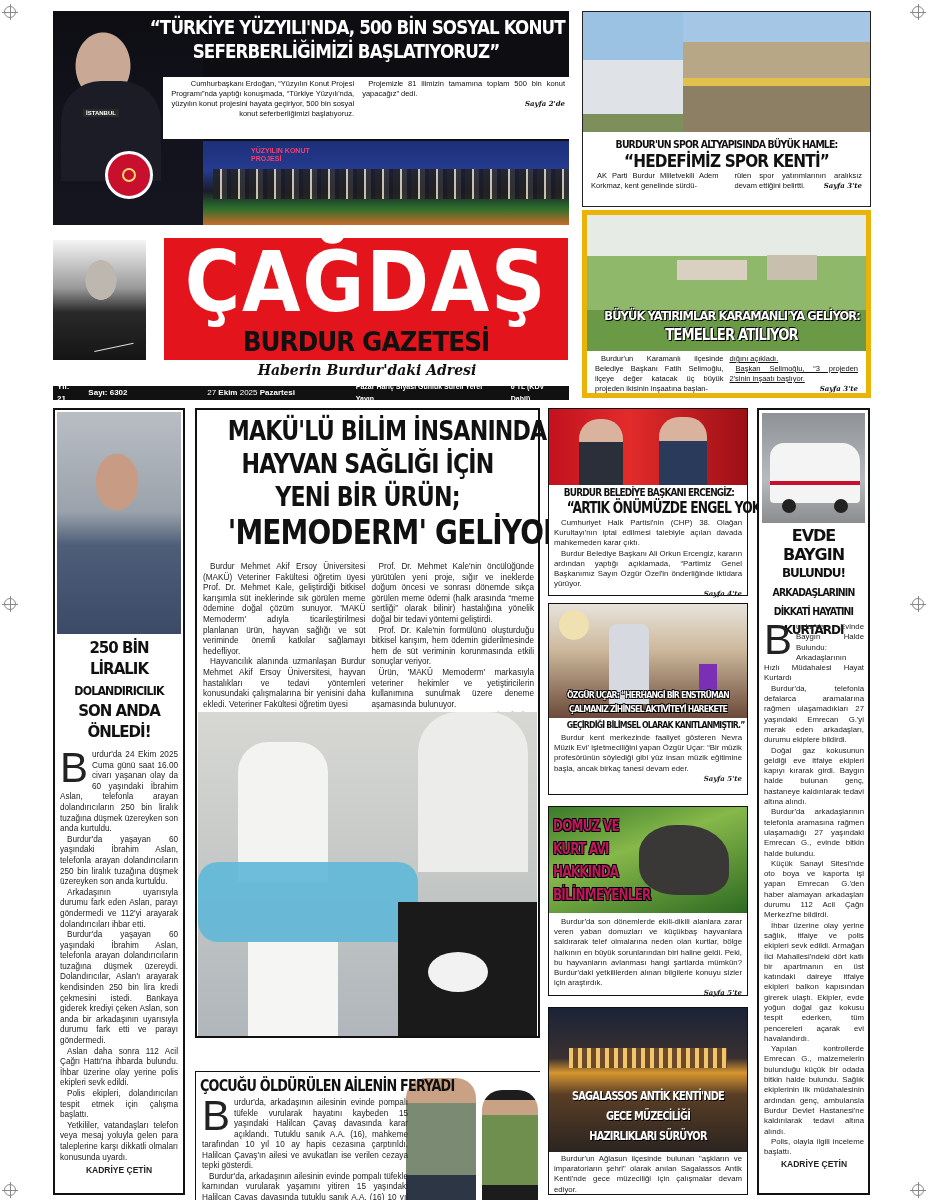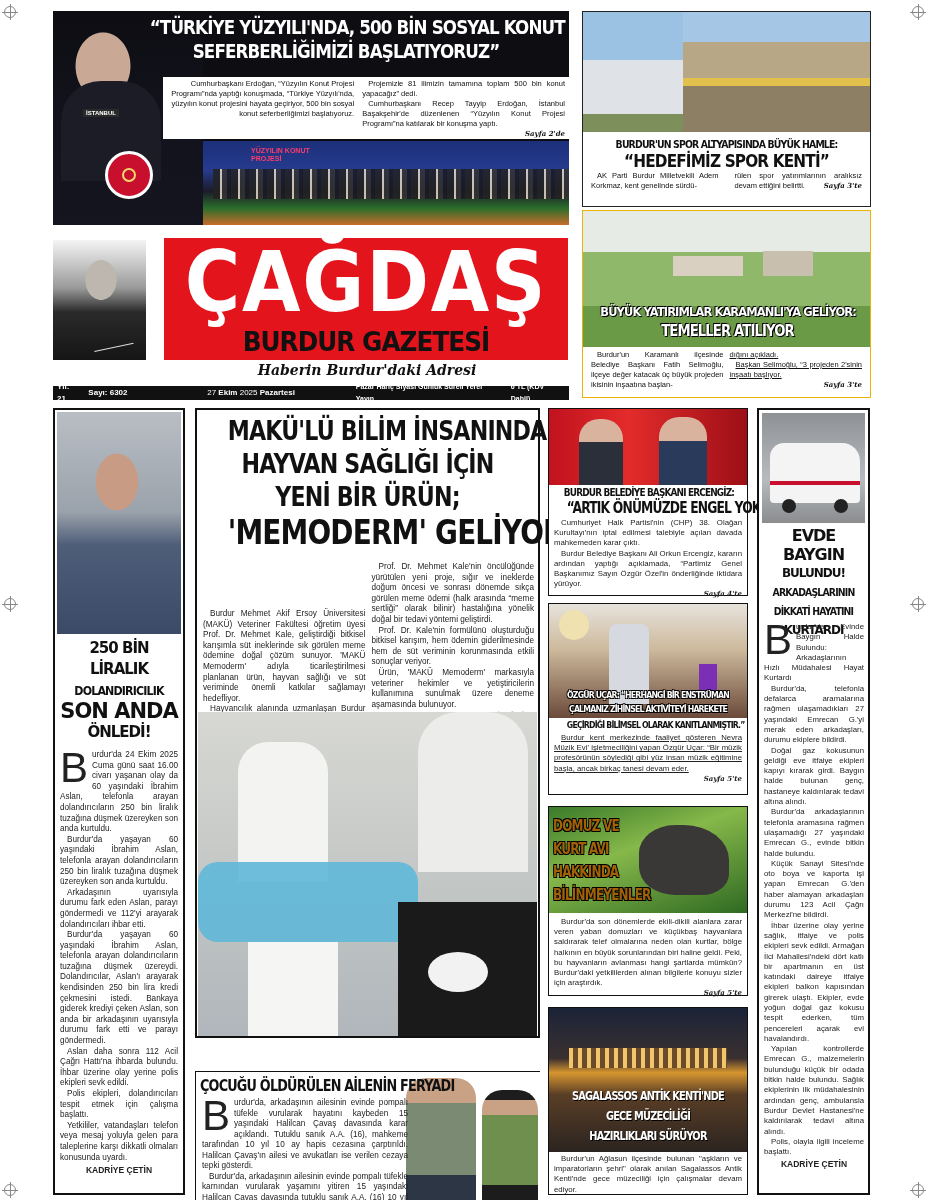--- a/index.html
+++ b/index.html
@@ -48,40 +48,39 @@
 
   <div style="position:absolute;left:70px;top:4px;width:446px;text-align:center;color:#fff;">
     <div class="head-cond" style="font-size:19px;line-height:24px;transform:scaleX(0.88);white-space:nowrap;">“TÜRKİYE YÜZYILI'NDA, 500 BİN SOSYAL KONUT</div>
     <div class="head-cond" style="font-size:19px;line-height:24px;transform:scaleX(0.88);white-space:nowrap;">SEFERBERLİĞİMİZİ BAŞLATIYORUZ”</div>
   </div>
 
   <div style="position:absolute;left:110px;top:66px;width:406px;height:62px;background:#fff;display:flex;gap:8px;padding:2px 4px;font-size:7.5px;line-height:10px;">
     <div style="width:48%;text-align:right;">Cumhurbaşkanı Erdoğan, “Yüzyılın Konut Projesi Programı”nda yaptığı konuşmada, “Türkiye Yüzyılı'nda, yüzyılın konut projesini hayata geçiriyor, 500 bin sosyal konut seferberliğimizi başlatıyoruz.</div>
     <div style="width:52%;text-align:justify;">
       <p style="text-indent:6px">Projemizle 81 ilimizin tamamına toplam 500 bin konut yapacağız” dedi.</p>
-      <p style="text-indent:6px">Cumhurbaşkanı Recep Tayyip Erdoğan, İstanbul Başakşehir'de düzenlenen “Yüzyılın Konut Projesi Programı”na katılarak bir konuşma yaptı.</p>
       <span class="sayfa">Sayfa 2'de</span>
     </div>
   </div>
 </div>
 
 <div class="abs" style="left:582px;top:11px;width:289px;height:196px;border:1px solid #222;">
   <div style="display:flex;height:120px;">
     <div style="width:100px;background:linear-gradient(180deg,#9cc2e3 0 40%,#dfe3e8 40% 85%,#7d8f5a 85%);"></div>
     <div style="flex:1;background:linear-gradient(180deg,#a5c6e4 0 25%,#b7a786 25% 55%,#e1c14c 55% 62%,#8c7f64 62%);"></div>
   </div>
   <div class="head-cond" style="text-align:center;font-size:11px;margin-top:6px;white-space:nowrap;transform:scaleX(0.85);">BURDUR'UN SPOR ALTYAPISINDA BÜYÜK HAMLE:</div>
   <div class="head-cond" style="text-align:center;font-size:18px;line-height:20px;transform:scaleX(0.85);">“HEDEFİMİZ SPOR KENTİ”</div>
   <div style="display:flex;gap:16px;font-size:7.5px;line-height:10px;padding:0 8px;text-align:justify;">
     <div style="width:50%;text-indent:6px;">AK Parti Burdur Milletvekili Adem Korkmaz, kent genelinde sürdü-</div>
     <div style="width:50%;"><span>rülen spor yatırımlarının aralıksız devam ettiğini belirtti.</span> <span class="sayfa">Sayfa 3'te</span></div>
   </div>
 </div>
 
-<div class="abs" style="left:582px;top:210px;width:289px;height:188px;border:1px solid #eab308;">
+<div class="abs" style="left:582px;top:210px;width:289px;height:188px;border:5px solid #eab308;">
   <div style="position:relative;height:136px;background:linear-gradient(180deg,#e6ebe6 0 30%,#90b86a 30% 70%,#6b9a47 70%);">
     <div style="position:absolute;left:90px;top:45px;width:70px;height:20px;background:#d9d0c2;"></div>
     <div style="position:absolute;left:180px;top:40px;width:50px;height:25px;background:#c9bfae;"></div>
     <div style="position:absolute;left:0;top:92px;width:289px;text-align:center;color:#fff;">
       <div class="head-cond" style="font-size:13px;line-height:18px;white-space:nowrap;transform:scaleX(0.88);text-shadow:0 0 2px #000,1px 1px 0 #000,-1px -1px 0 #000;">BÜYÜK YATIRIMLAR KARAMANLI'YA GELİYOR:</div>
       <div class="head-cond" style="font-size:15px;line-height:20px;transform:scaleX(0.88);text-shadow:0 0 2px #000,1px 1px 0 #000,-1px -1px 0 #000;">TEMELLER ATILIYOR</div>
     </div>
   </div>
   <div style="display:flex;gap:6px;font-size:7.5px;line-height:10px;padding:3px 8px;text-align:justify;">
     <div style="width:50%;text-indent:6px;">Burdur'un Karamanlı ilçesinde Belediye Başkanı Fatih Selimoğlu, ilçeye değer katacak üç büyük projeden ikisinin inşaatına başlan-</div>
@@ -113,21 +112,21 @@
   <span style="font-size:7px;margin-right:10px;">Pazar Hariç Siyasi Günlük Süreli Yerel Yayın</span>
   <span style="font-size:7px;">6 TL (KDV Dahil)</span>
 </div>
 
 <div class="box" style="left:53px;top:408px;width:132px;height:787px;">
   <div class="photo" style="left:2px;top:2px;width:124px;height:222px;background:radial-gradient(ellipse 30px 40px at 60px 70px,#c89b85 0 70%,transparent 72%),linear-gradient(180deg,#b9bec4 0%,#9aa2ab 45%,#4e5d78 60%,#3b4a66 100%);"></div>
   <div style="position:absolute;left:4px;top:228px;width:120px;text-align:center;">
     <div class="head-cond" style="font-size:15px;line-height:21px;">250 BİN</div>
     <div class="head-cond" style="font-size:15px;line-height:21px;">LİRALIK</div>
     <div class="head-cond" style="font-size:13px;line-height:21px;transform:scaleX(0.85);">DOLANDIRICILIK</div>
-    <div class="head-cond" style="font-size:21px;line-height:21px;">SON ANDA</div>
+    <div class="head-cond" style="font-size:15px;line-height:21px;">SON ANDA</div>
     <div class="head-cond" style="font-size:15px;line-height:21px;">ÖNLEDİ!</div>
   </div>
   <div class="body-text" style="position:absolute;left:5px;top:340px;width:118px;">
     <div><span class="dropcap">B</span><span>urdur'da 24 Ekim 2025 Cuma günü saat 16.00 civarı yaşanan olay da 60 yaşındaki İbrahim Aslan, telefonla arayan dolandırıcıların 250 bin liralık tuzağına düşmek üzereyken son anda kurtuldu.</span></div>
     <p>Burdur'da yaşayan 60 yaşındaki İbrahim Aslan, telefonla arayan dolandırıcıların 250 bin liralık tuzağına düşmek üzereyken son anda kurtuldu.</p>
     <p>Arkadaşının uyarısıyla durumu fark eden Aslan, parayı göndermedi ve 112'yi arayarak dolandırıcıları ihbar etti.</p>
     <p>Burdur'da yaşayan 60 yaşındaki İbrahim Aslan, telefonla arayan dolandırıcıların tuzağına düşmek üzereydi. Dolandırıcılar, Aslan'ı arayarak kendisinden 250 bin lira kredi çekmesini istedi. Bankaya giderek krediyi çeken Aslan, son anda bir arkadaşının uyarısıyla durumu fark etti ve parayı göndermedi.</p>
     <p>Aslan daha sonra 112 Acil Çağrı Hattı'na ihbarda bulundu. İhbar üzerine olay yerine polis ekipleri sevk edildi.</p>
     <p>Polis ekipleri, dolandırıcıları tespit etmek için çalışma başlattı.</p>
     <p>Yetkililer, vatandaşları telefon veya mesaj yoluyla gelen para taleplerine karşı dikkatli olmaları konusunda uyardı.</p>
@@ -136,21 +135,21 @@
 </div>
 
 <div class="box" style="left:195px;top:408px;width:345px;height:630px;">
   <div style="text-align:center;margin-top:4px;">
     <div class="head-cond" style="font-size:27px;line-height:33px;transform:scaleX(0.82);white-space:nowrap;">MAKÜ'LÜ BİLİM İNSANINDAN</div>
     <div class="head-cond" style="font-size:27px;line-height:33px;transform:scaleX(0.82);white-space:nowrap;">HAYVAN SAĞLIĞI İÇİN</div>
     <div class="head-cond" style="font-size:27px;line-height:33px;transform:scaleX(0.82);white-space:nowrap;">YENİ BİR ÜRÜN;</div>
     <div class="head-cond" style="font-size:34px;line-height:38px;transform:scaleX(0.82);white-space:nowrap;">'MEMODERM' GELİYOR</div>
   </div>
   <div class="body-text" style="position:absolute;left:6px;top:152px;width:331px;display:flex;gap:6px;">
-    <div style="width:50%;margin-top:47px;">
+    <div style="width:50%;">
       <p>Burdur Mehmet Akif Ersoy Üniversitesi (MAKÜ) Veteriner Fakültesi öğretim üyesi Prof. Dr. Mehmet Kale, geliştirdiği bitkisel karışımla süt ineklerinde sık görülen meme ödemine doğal çözüm sunuyor. 'MAKÜ Memoderm' adıyla ticarileştirilmesi planlanan ürün, hayvan sağlığı ve süt veriminde önemli katkılar sağlamayı hedefliyor.</p>
       <p>Hayvancılık alanında uzmanlaşan Burdur Mehmet Akif Ersoy Üniversitesi, hayvan hastalıkları ve tedavi yöntemleri konusundaki çalışmalarına bir yenisini daha ekledi. Veteriner Fakültesi öğretim üyesi</p>
     </div>
     <div style="width:50%;">
       <p>Prof. Dr. Mehmet Kale'nin öncülüğünde yürütülen yeni proje, sığır ve ineklerde doğum öncesi ve sonrası dönemde sıkça görülen meme ödemi (halk arasında “meme sertliği” olarak bilinir) hastalığına yönelik doğal bir tedavi yöntemi geliştirdi.</p>
       <p>Prof. Dr. Kale'nin formülünü oluşturduğu bitkisel karışım, hem ödemin giderilmesinde hem de süt veriminin korunmasında etkili sonuçlar veriyor.</p>
       <p>Ürün, 'MAKÜ Memoderm' markasıyla veteriner hekimler ve yetiştiricilerin kullanımına sunulmak üzere deneme aşamasında bulunuyor.</p>
       <span class="sayfa">Sayfa 4'te</span>
     </div>
   </div>
@@ -194,31 +193,31 @@
   <div class="photo" style="left:0;top:0;width:198px;height:114px;background:linear-gradient(180deg,#e7e3dc 0%,#cdb99c 40%,#6b4a3a 100%);">
     <div style="position:absolute;left:10px;top:6px;width:30px;height:30px;background:#efe1b0;border-radius:50%;"></div>
     <div style="position:absolute;left:60px;top:20px;width:40px;height:80px;background:#d6d9df;border-radius:8px 8px 0 0;"></div>
     <div style="position:absolute;left:150px;top:60px;width:18px;height:30px;background:#7a2fb5;"></div>
   </div>
   <div style="position:absolute;left:0;top:84px;width:198px;text-align:center;color:#fff;">
     <div class="head-cond" style="font-size:9.5px;line-height:14px;white-space:nowrap;transform:scaleX(0.82);text-shadow:1px 1px 0 #000,-1px -1px 0 #000,1px -1px 0 #000,-1px 1px 0 #000;">ÖZGÜR UÇAR: “HERHANGİ BİR ENSTRÜMAN</div>
     <div class="head-cond" style="font-size:9.5px;line-height:14px;white-space:nowrap;transform:scaleX(0.82);text-shadow:1px 1px 0 #000,-1px -1px 0 #000,1px -1px 0 #000,-1px 1px 0 #000;">ÇALMANIZ ZİHİNSEL AKTİVİTEYİ HAREKETE</div>
   </div>
   <div class="head-cond" style="position:absolute;left:0;top:114px;width:198px;text-align:center;font-size:9.5px;line-height:14px;white-space:nowrap;transform:scaleX(0.82);">GEÇİRDİĞİ BİLİMSEL OLARAK KANITLANMIŞTIR.”</div>
-  <div class="body-text" style="position:absolute;left:5px;top:129px;width:188px;font-size:7.8px;line-height:10.2px;text-decoration:underline;">
+  <div class="body-text" style="position:absolute;left:5px;top:129px;width:188px;font-size:7.8px;line-height:10.2px;">
     <p>Burdur kent merkezinde faaliyet gösteren Nevra Müzik Evi' işletmeciliğini yapan Özgür Uçar: “Bir müzik profesörünün söylediği gibi yüz insan müzik eğitimine başla, ancak birkaç tanesi devam eder.</p>
     <span class="sayfa">Sayfa 5'te</span>
   </div>
 </div>
 
 <div class="box" style="left:548px;top:806px;width:200px;height:190px;border-width:1px;">
   <div class="photo" style="left:0;top:0;width:198px;height:106px;background:linear-gradient(160deg,#3a7a2a 0%,#86b84a 40%,#2f6a22 100%);">
     <div style="position:absolute;left:90px;top:18px;width:90px;height:70px;background:#3a3836;border-radius:40% 50% 30% 40%;"></div>
   </div>
-  <div style="position:absolute;left:4px;top:8px;color:#a16207;">
+  <div style="position:absolute;left:4px;top:8px;color:#be185d;">
     <div class="head-cond" style="font-size:15px;line-height:23px;transform:scaleX(0.8);transform-origin:left;text-shadow:1px 1px 0 #000,-1px -1px 0 #000,1px -1px 0 #000,-1px 1px 0 #000;">DOMUZ VE</div>
     <div class="head-cond" style="font-size:15px;line-height:23px;transform:scaleX(0.8);transform-origin:left;text-shadow:1px 1px 0 #000,-1px -1px 0 #000,1px -1px 0 #000,-1px 1px 0 #000;">KURT AVI</div>
     <div class="head-cond" style="font-size:15px;line-height:23px;transform:scaleX(0.8);transform-origin:left;text-shadow:1px 1px 0 #000,-1px -1px 0 #000,1px -1px 0 #000,-1px 1px 0 #000;">HAKKINDA</div>
     <div class="head-cond" style="font-size:15px;line-height:23px;transform:scaleX(0.8);transform-origin:left;text-shadow:1px 1px 0 #000,-1px -1px 0 #000,1px -1px 0 #000,-1px 1px 0 #000;">BİLİNMEYENLER</div>
   </div>
   <div class="body-text" style="position:absolute;left:5px;top:110px;width:188px;font-size:7.8px;line-height:10.2px;">
     <p>Burdur'da son dönemlerde ekili-dikili alanlara zarar veren yaban domuzları ve küçükbaş hayvanlara saldırarak telef olmalarına neden olan kurtlar, bölge halkının en büyük sorunlarından biri haline geldi. Peki, bu hayvanların avlanması hangi şartlarda mümkün? Burdur'daki yetkililerden alınan bilgilerle konuyu sizler için araştırdık.</p>
     <span class="sayfa">Sayfa 5'te</span>
   </div>
 </div>
@@ -249,19 +248,19 @@
     <div class="head-cond" style="font-size:12px;line-height:19px;">BULUNDU!</div>
     <div class="head-cond" style="font-size:11px;line-height:19px;transform:scaleX(0.85);white-space:nowrap;">ARKADAŞLARININ</div>
     <div class="head-cond" style="font-size:11px;line-height:19px;transform:scaleX(0.85);white-space:nowrap;">DİKKATİ HAYATINI</div>
     <div class="head-cond" style="font-size:12px;line-height:19px;">KURTARDI</div>
   </div>
   <div class="body-text" style="position:absolute;left:5px;top:212px;width:100px;font-size:7.8px;line-height:10.3px;">
     <div><span class="dropcap">B</span><span>urdur'da Evinde Baygın Halde Bulundu: Arkadaşlarının Hızlı Müdahalesi Hayat Kurtardı</span></div>
     <p>Burdur'da, telefonla defalarca aramalarına rağmen ulaşamadıkları 27 yaşındaki Emrecan G.'yi merak eden arkadaşları, durumu ekiplere bildirdi.</p>
     <p>Doğal gaz kokusunun geldiği eve itfaiye ekipleri kapıyı kırarak girdi. Baygın halde bulunan genç, hastaneye kaldırılarak tedavi altına alındı.</p>
     <p>Burdur'da arkadaşlarının telefonla aramasına rağmen ulaşamadığı 27 yaşındaki Emrecan G., evinde bitkin halde bulundu.</p>
-    <p>Küçük Sanayi Sitesi'nde oto boya ve kaporta işi yapan Emrecan G.'den haber alamayan arkadaşları durumu 123 Acil Çağrı Merkezi'ne bildirdi.</p>
+    <p>Küçük Sanayi Sitesi'nde oto boya ve kaporta işi yapan Emrecan G.'den haber alamayan arkadaşları durumu 112 Acil Çağrı Merkezi'ne bildirdi.</p>
     <p>İhbar üzerine olay yerine sağlık, itfaiye ve polis ekipleri sevk edildi. Armağan İlci Mahallesi'ndeki dört katlı bir apartmanın en üst katındaki daireye itfaiye ekipleri balkon kapısından girerek ulaştı. Ekipler, evde yoğun doğal gaz kokusu tespit ederken, tüm pencereleri açarak evi havalandırdı.</p>
     <p>Yapılan kontrollerde Emrecan G., malzemelerin bulunduğu küçük bir odada bitkin halde bulundu. Sağlık ekiplerinin ilk müdahalesinin ardından genç, ambulansla Burdur Devlet Hastanesi'ne kaldırılarak tedavi altına alındı.</p>
     <p>Polis, olayla ilgili inceleme başlattı.</p>
     <div class="author">KADRİYE ÇETİN</div>
   </div>
 </div>
 
 </body></html>

